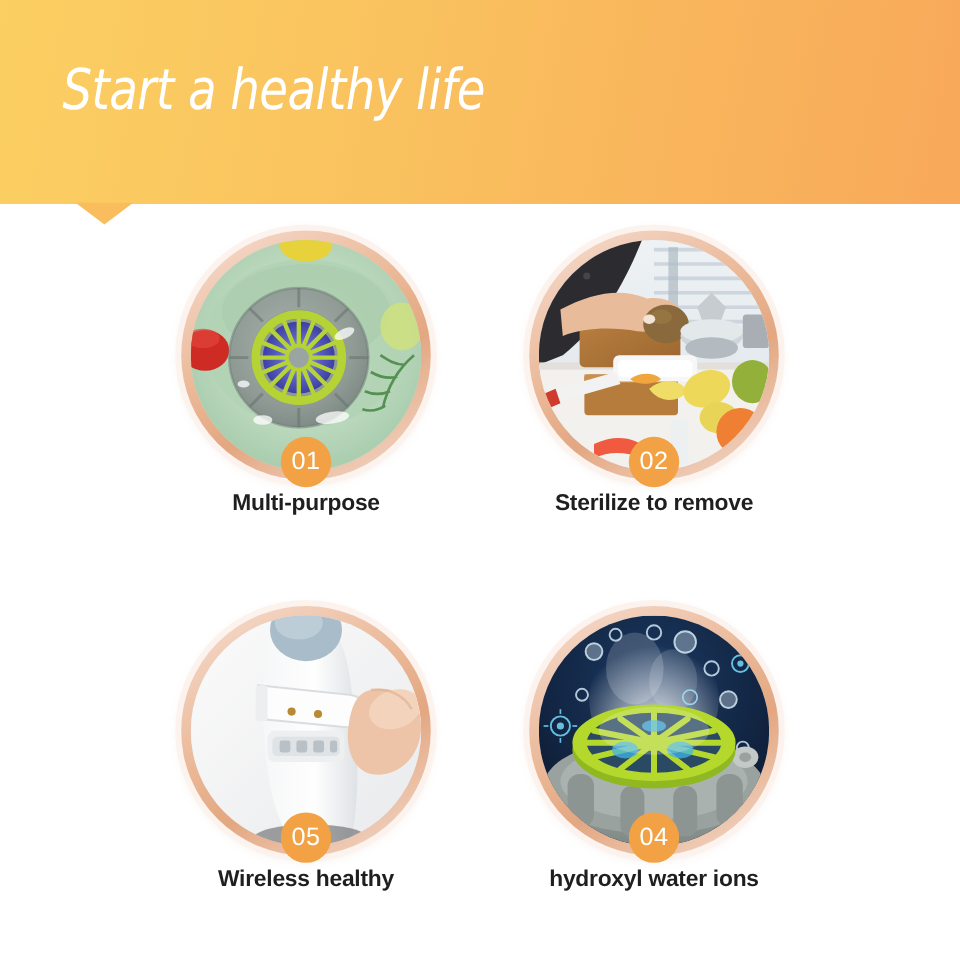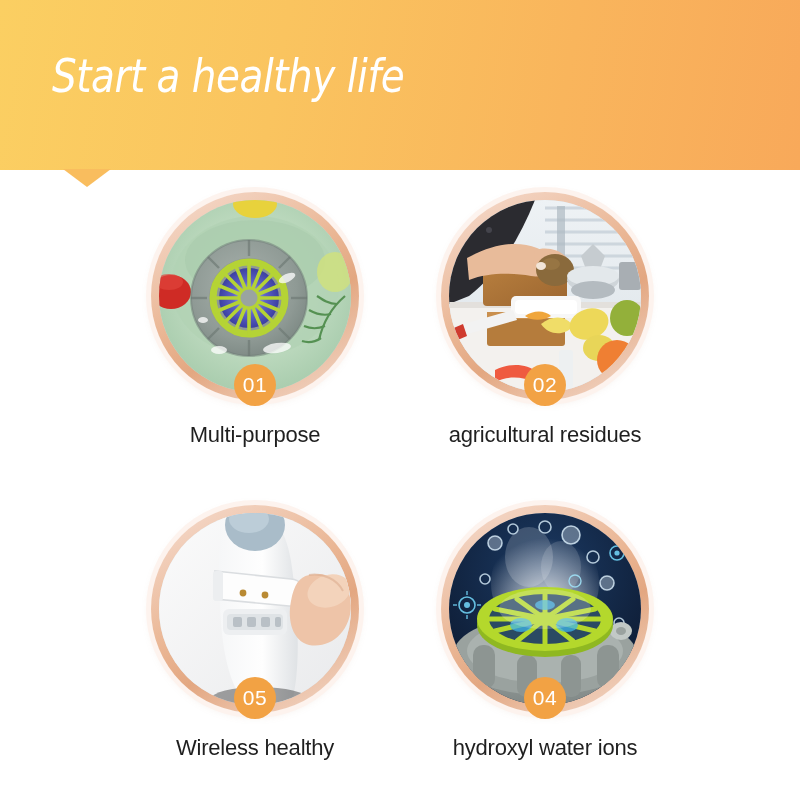--- a/index.html
+++ b/index.html
@@ -108,25 +108,25 @@
     background: #f2a244;
     color: #ffffff;
     font-size: 21px;
     line-height: 42px;
     text-align: center;
     font-weight: 400;
     letter-spacing: 0.5px;
   }
 
   .caption {
-    margin-top: 22px;
+    margin-top: 8px;
     color: #1f1f1f;
-    font-size: 22px;
+    font-size: 19px;
     line-height: 1.22;
-    font-weight: 400;
+    font-weight: 700;
     letter-spacing: -0.2px;
   }
   .caption span { display: block; }
 </style>
 </head>
 <body>
 
 <div class="banner">
   <div class="banner-title">Start a healthy life</div>
 </div>
@@ -296,21 +296,21 @@
 
           <circle cx="168" cy="160" r="20" fill="#ef7f33"></circle>
 
           <path d="M46 170 C62 162 78 164 88 172 L86 182 C72 176 58 176 46 182 Z" fill="#ef5a40"></path>
           <rect x="110" y="150" width="14" height="38" rx="3" fill="#eceff1" opacity="0.9"></rect>
         </svg>
       </div>
       <div class="badge">02</div>
     </div>
     <div class="caption">
-      <span>agricultural residues</span>
+      <span>Sterilize to remove</span>
     </div>
   </div>
 
   <div class="feature feature-r2c1">
     <div class="circle-wrap">
       <div class="circle-ring"></div>
       <div class="circle-photo">
         <svg viewBox="0 0 192 192">
           <defs>
             <linearGradient id="g3bg" x1="0" y1="0" x2="1" y2="1">

